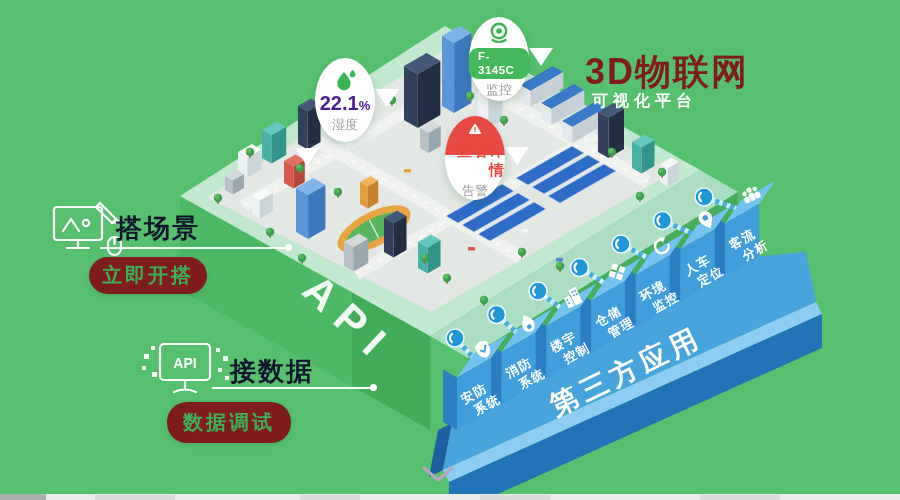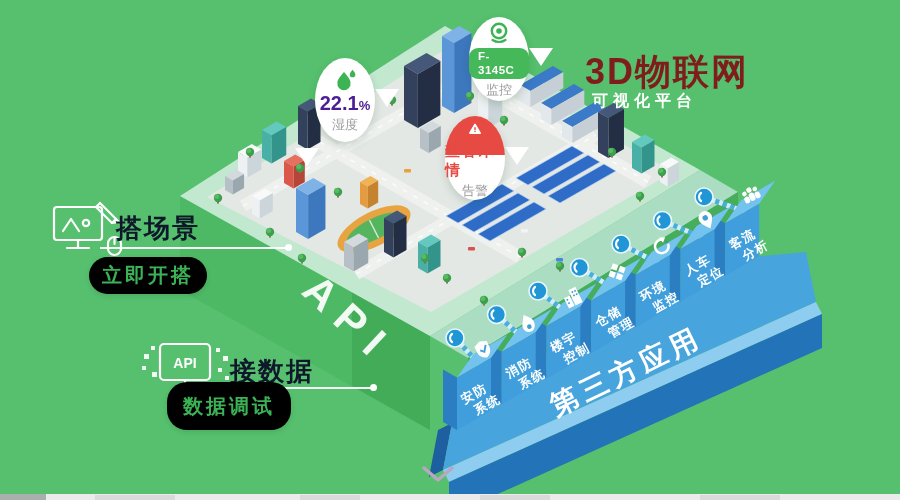--- a/index.html
+++ b/index.html
@@ -11,27 +11,27 @@
   .pin{position:absolute;width:84px;display:flex;flex-direction:row;align-items:center;z-index:5;}
   .pin-circle{width:84px;height:84px;border-radius:50%;background:#fff;display:flex;flex-direction:column;
     align-items:center;justify-content:center;box-shadow:0 4px 9px rgba(20,70,35,.18);position:relative;z-index:2;}
   .pin-tail{width:0;height:0;border-left:12px solid transparent;border-right:12px solid transparent;
     border-top:18px solid #fff;margin-top:-5px;z-index:1;}
   .pin-value{font-size:20px;font-weight:bold;color:#4c1d95;line-height:1.05;}
   .pin-unit{font-size:13px;font-weight:bold;}
   .pin-label{font-size:13px;color:#9b9b9b;margin-top:2px;}
   .pin-pill{background:#45b85a;color:#fff;font-size:11.5px;font-weight:bold;border-radius:9px;
     padding:2px 9px;line-height:1.2;letter-spacing:.5px;}
-  .alert-circle{background:linear-gradient(180deg,#e64a42 0 46%,#ffffff 46% 100%);justify-content:flex-start;}
+  .alert-circle{background:linear-gradient(180deg,#e64a42 0 46%,#ffffff 46% 100%);justify-content:flex-start;text-align:right;}
   .alert-action{font-size:15px;font-weight:bold;color:#e64a42;margin-top:7px;letter-spacing:1px;}
   
   .heading{position:absolute;color:#0f172a;font-weight:bold;font-size:26px;letter-spacing:2px;z-index:4;}
   .hr-line{position:absolute;height:2px;background:rgba(255,255,255,.95);z-index:4;}
   .hr-dot{position:absolute;width:7px;height:7px;border-radius:50%;background:#fff;z-index:4;}
-  .pill-btn{position:absolute;background:#000000;border-radius:20px;color:#3bb256;font-weight:bold;
+  .pill-btn{position:absolute;background:#7f1d1d;border-radius:20px;color:#3bb256;font-weight:bold;
     font-size:20px;letter-spacing:3px;display:flex;align-items:center;justify-content:center;
     box-shadow:0 2px 5px rgba(20,70,35,.15);cursor:pointer;z-index:4;text-align:right;}
   
   .title1{position:absolute;left:573px;top:48px;color:#7f1d1d;font-weight:bold;font-size:36px;letter-spacing:2px;z-index:4;margin-left:12px;}
   .title2{position:absolute;left:592px;top:91px;color:#fff;font-weight:bold;font-size:16px;letter-spacing:5px;z-index:4;}
 </style>
 </head>
 <body>
 
 <div id="stage">
@@ -392,21 +392,21 @@
     <g fill="none" stroke="#fff" stroke-width="2.2" stroke-linecap="round">
       <rect x="20" y="2" width="50" height="36" rx="4"></rect>
       <line x1="45" y1="38" x2="45" y2="46"></line>
         <path d="M34,50 Q45,45 56,50"></path>
     </g>
     <text x="45" y="26" text-anchor="middle" font-size="14" font-weight="bold" fill="#fff">API</text>
   </svg>
   <div class="heading" style="left:230px;top:354px">接数据</div>
   <div class="hr-line" style="left:212px;top:387px;width:160px"></div>
   <div class="hr-dot" style="left:370px;top:384px"></div>
-  <div class="pill-btn" style="left:167px;top:382px;width:124px;height:48px">数据调试</div>
+  <div class="pill-btn" style="left:167px;top:402px;width:124px;height:41px">数据调试</div>
 
   <div class="pin" style="left:315px;top:58px">
     <div class="pin-circle">
       <svg width="26" height="26" viewBox="-13 -13 26 26">
         <path d="M-1,-8 C2.5,-3.5 5.5,-0.5 5.5,2.8 A6.6,6.6 0 1 1 -7.6,2.8 C-7.6,-0.5 -4.6,-3.5 -1,-8 Z" fill="#3cb454"></path>
         <path transform="translate(8,-7) scale(0.42)" d="M-1,-8 C2.5,-3.5 5.5,-0.5 5.5,2.8 A6.6,6.6 0 1 1 -7.6,2.8 C-7.6,-0.5 -4.6,-3.5 -1,-8 Z" fill="#3cb454"></path>
       </svg>
       <div class="pin-value"><span>22.1</span><span class="pin-unit">%</span></div>
       <div class="pin-label">湿度</div>
     </div>

